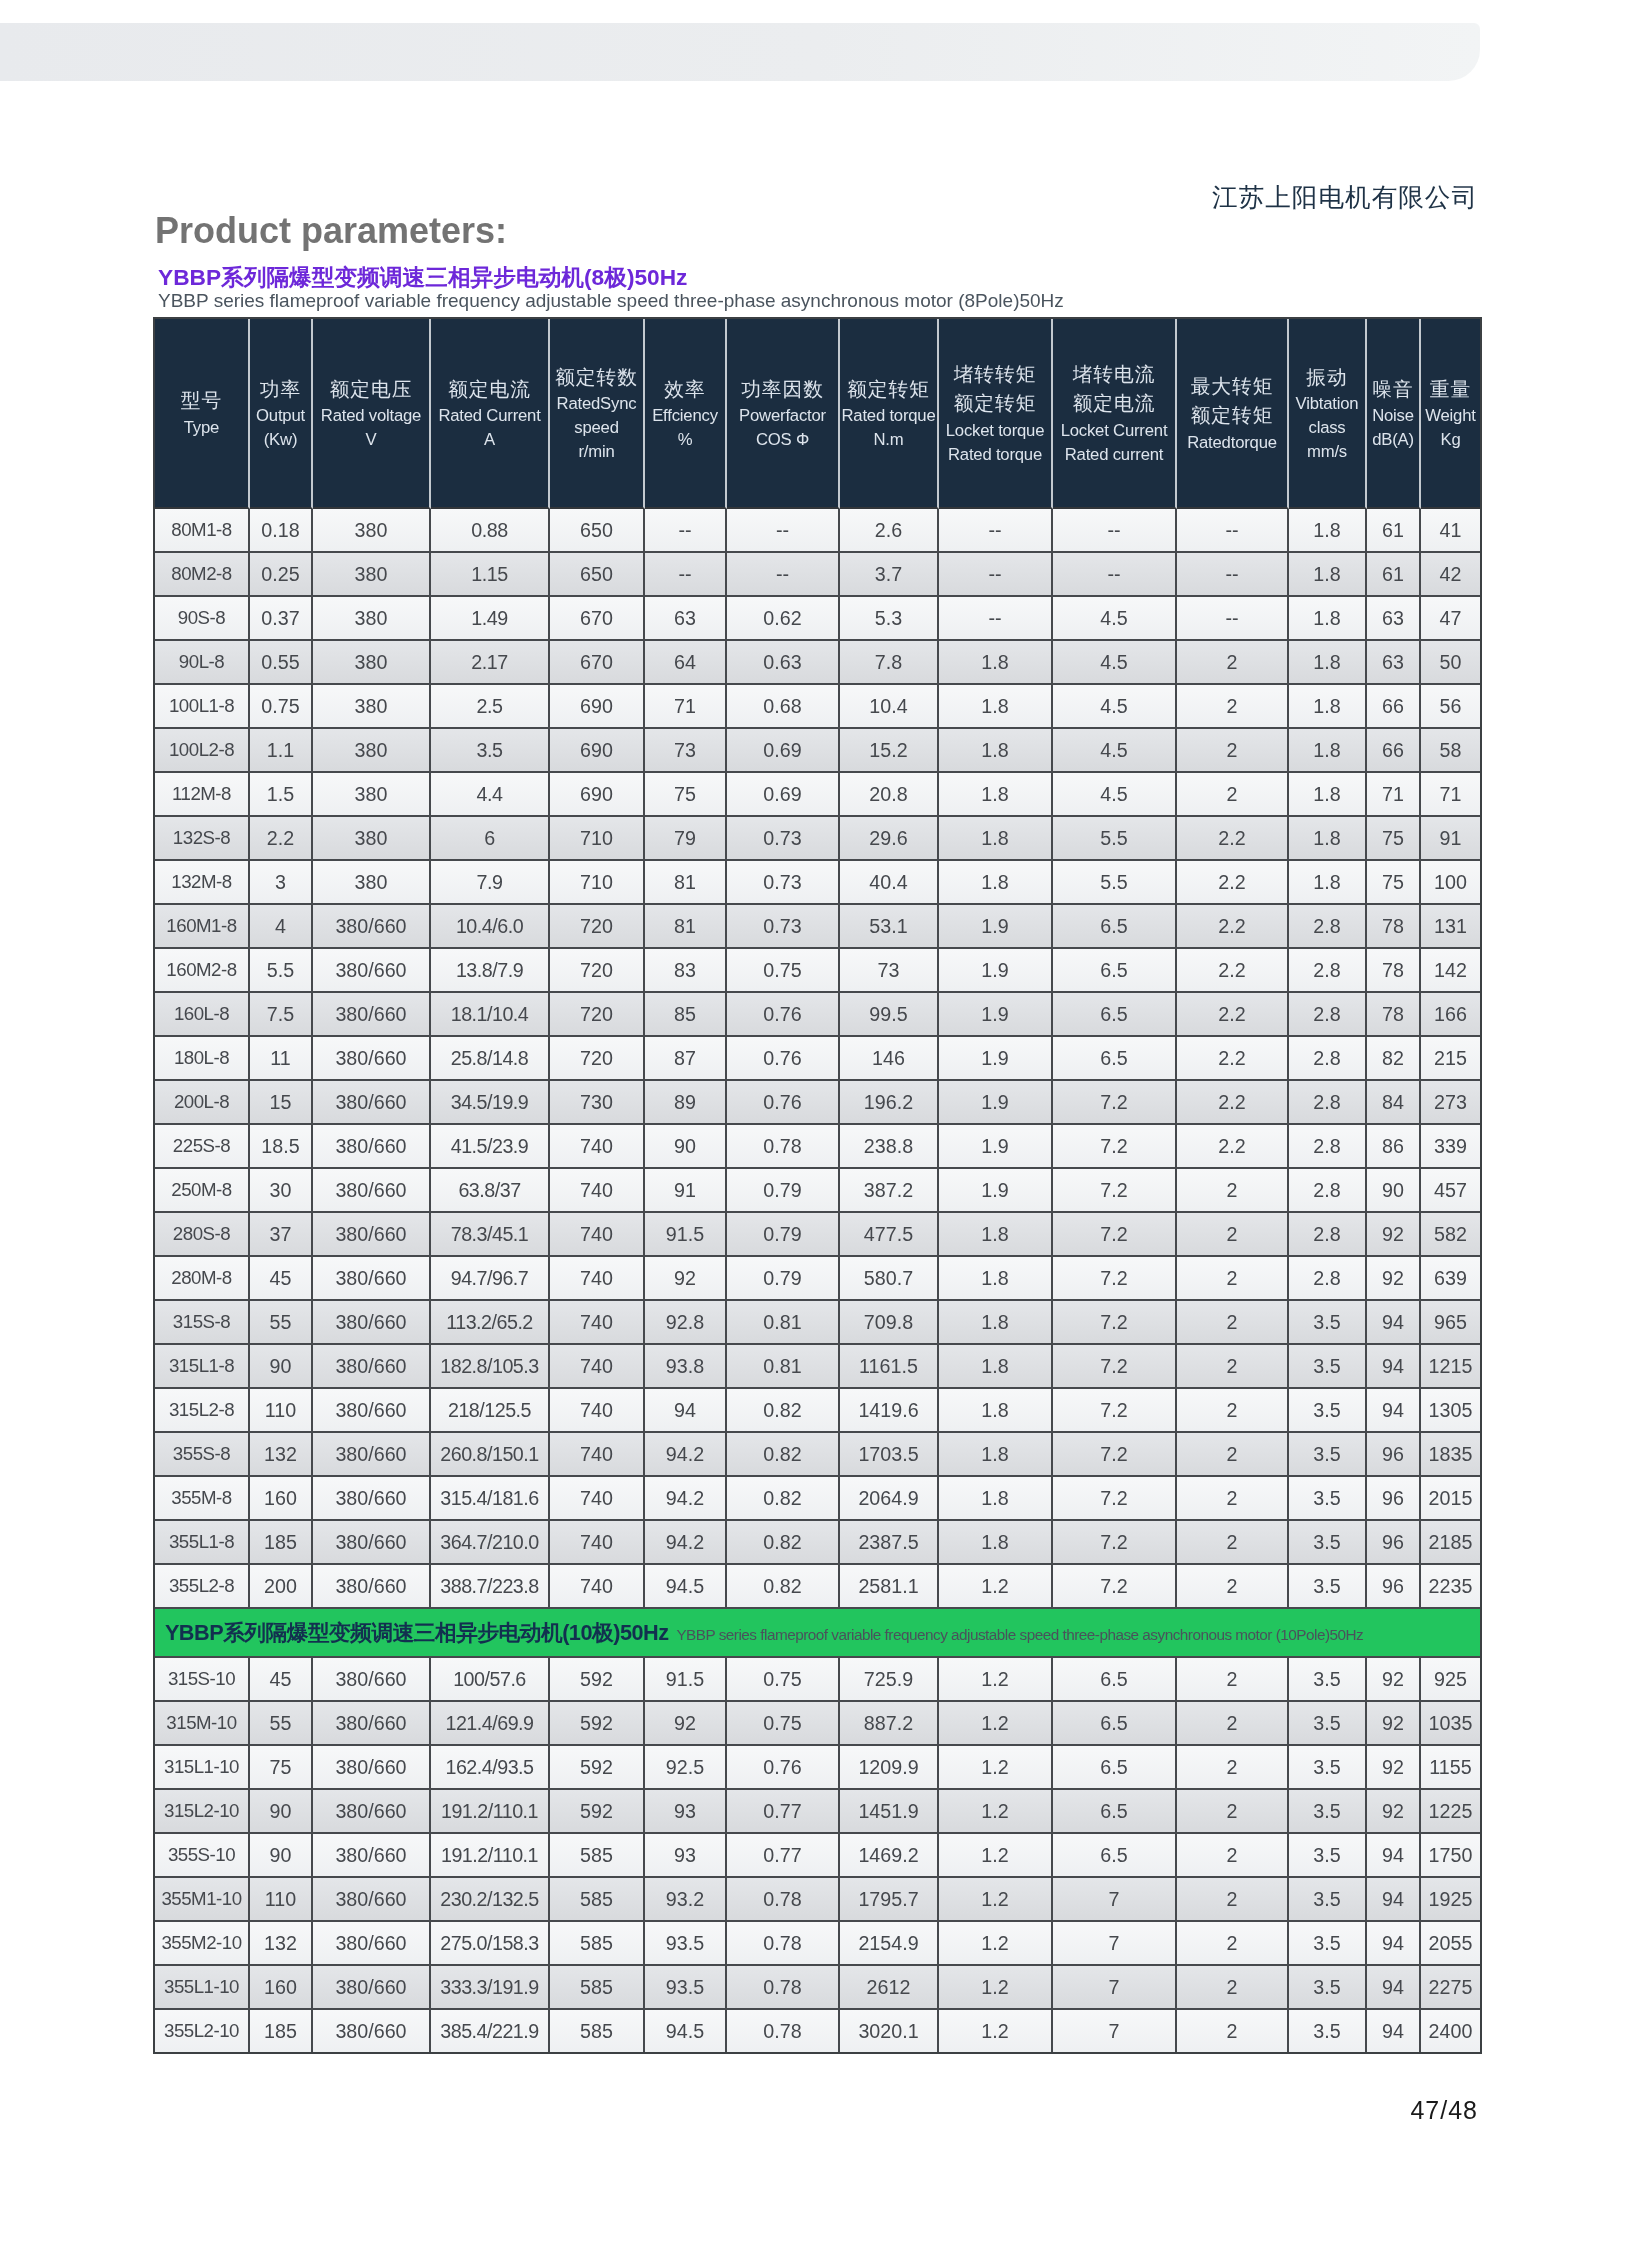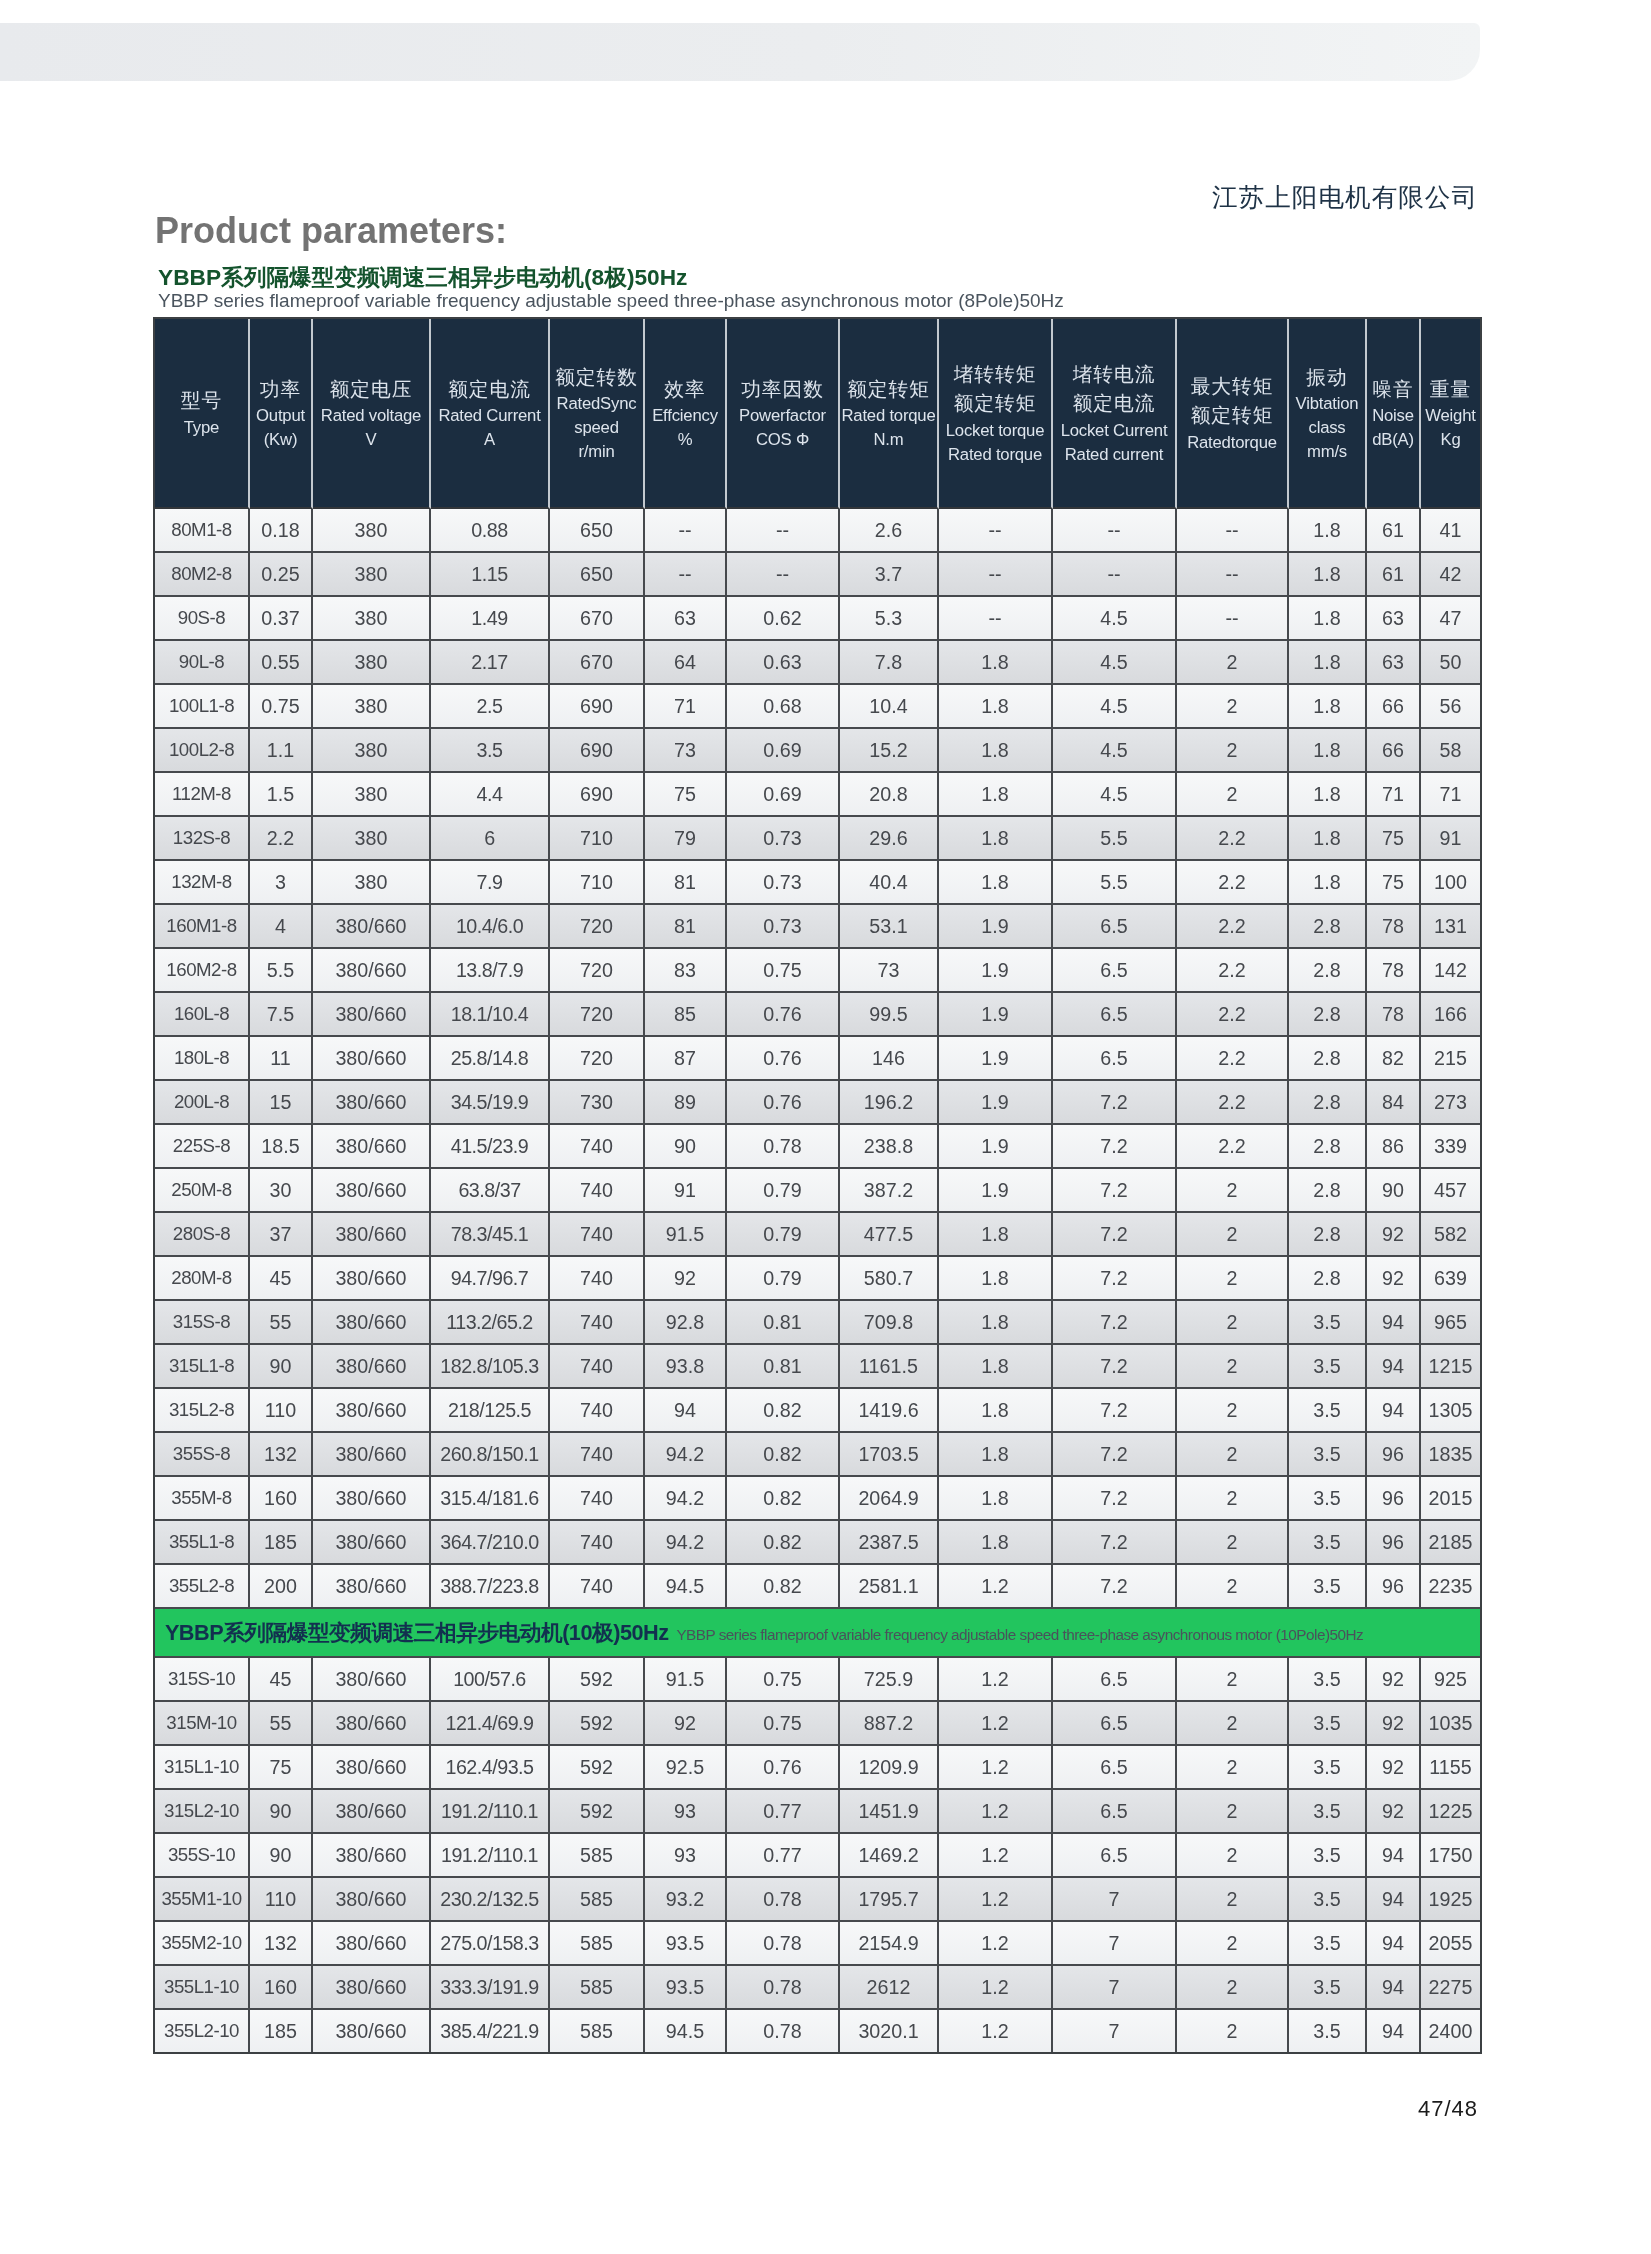--- a/index.html
+++ b/index.html
@@ -16,21 +16,21 @@
   .company{
     position:absolute;top:180px;right:174px;
     font-size:25.6px;font-weight:500;color:#1e3246;letter-spacing:1px;
   }
   .title{
     position:absolute;left:155px;top:210px;
     font-size:36px;font-weight:bold;color:#737373;letter-spacing:0px;
   }
   .sub-zh{
     position:absolute;left:158px;top:262px;
-    font-size:22.7px;font-weight:bold;color:#14532d;
+    font-size:22.7px;font-weight:bold;color:#6d28d9;
   }
   .sub-en{
     position:absolute;left:158px;top:290px;
     font-size:19px;color:#4a545e;
   }
   
   table.spec{
     position:absolute;left:153px;top:317px;width:1325px;
     border-collapse:separate;border-spacing:0;table-layout:fixed;
     border:2px solid #3c4043;
@@ -55,21 +55,21 @@
   tbody tr td:nth-child(4){letter-spacing:-0.5px;}
   tr.r-light td{background:linear-gradient(180deg,#f7f8f9,#eef0f2);}
   tr.r-dark td{background:linear-gradient(180deg,#e4e6e9,#d8dadd);}
   tr.band-row td{
     height:47px;background:#22c55e;text-align:left;padding-left:9.9px;white-space:nowrap;
   }
   .band-zh{font-size:21.7px;font-weight:bold;color:#12304f;}
   .band-en{font-size:15.3px;color:#4a525b;margin-left:7.9px;}
   .page-number{
     position:absolute;top:2096px;right:174px;
-    font-size:22px;color:#1a1a1a;letter-spacing:1px;
+    font-size:25px;color:#1a1a1a;letter-spacing:1px;
   }
 </style>
 </head>
 <body>
 
 <div class="page">
 
   <div class="top-band"></div>
 
   <div class="company">江苏上阳电机有限公司</div>

